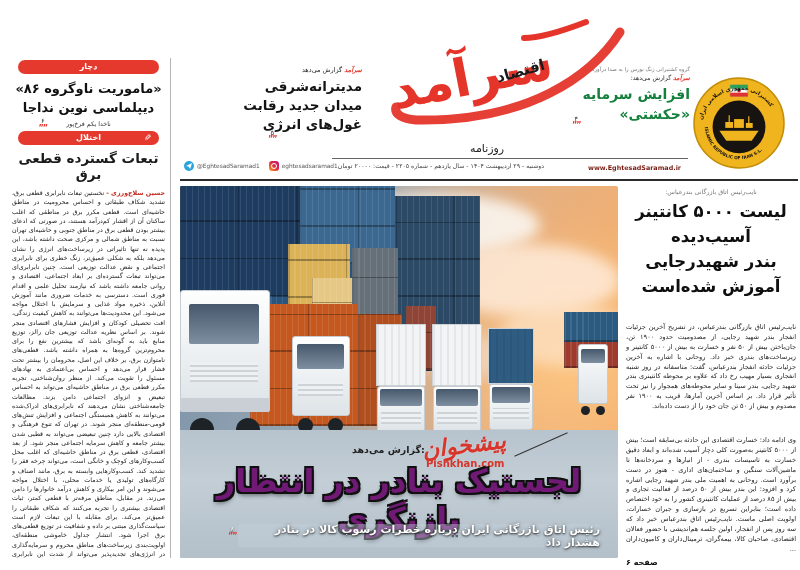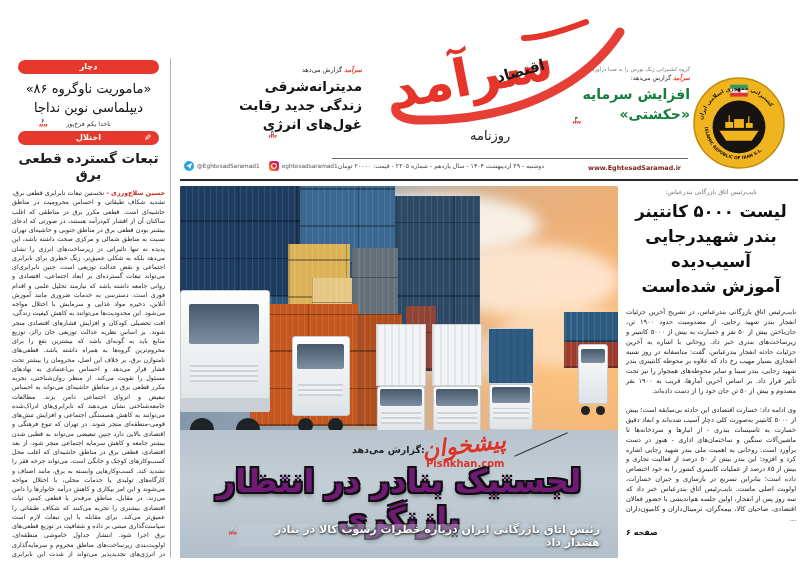--- a/index.html
+++ b/index.html
@@ -6,21 +6,21 @@
   html,body { width:800px; height:570px; background:#fff; overflow:hidden;
     font-family:"DejaVu Sans", sans-serif; }
   .page { position:relative; width:800px; height:570px; background:#fff; }
   .abs { position:absolute; }
 
   
   .left-col { left:12px; top:60px; width:153px; height:498px; overflow:hidden; direction:rtl; }
   .pill { background:#e6392e; color:#fff; border-radius:8px; font-size:8px; font-weight:bold;
     height:14px; line-height:14px; text-align:center; margin:0 6px 5px 6px; position:relative; }
   .pill .pen { position:absolute; right:7px; top:0; font-size:9px; transform:scaleX(-1); }
-  .lc-h1 { font-size:13px; font-weight:normal; color:#111; text-align:center; line-height:19px; }
+  .lc-h1 { font-size:13px; font-weight:bold; color:#111; text-align:center; line-height:19px; }
   .lc-byline { font-size:6.3px; color:#333; text-align:center; margin:3px 0 4px; position:relative; }
   .pgmark { display:inline-flex; flex-direction:column; align-items:center; line-height:1;
     vertical-align:middle; }
   .pgmark .n { font-size:6.5px; color:#222; }
   .pgmark .q { font-size:8px; color:#e6392e; font-weight:bold; letter-spacing:-1px; }
   .lc-h2 { font-size:13.5px; font-weight:bold; color:#1c1c1c; text-align:center; margin:4px 0 6px; }
   .lc-body { font-size:6.3px; line-height:1.47; text-align:justify; color:#222; }
   .red-name { color:#c2271d; font-weight:bold; }
   .v-divider { left:170px; top:58px; width:1px; height:500px; background:#b5b5b5; }
 
@@ -36,40 +36,40 @@
   .ig-ic { width:10px; height:10px; border-radius:3px;
     background:linear-gradient(45deg,#f5a623,#dc2743 55%,#bc1888); position:relative; }
   .ig-ic:before { content:""; position:absolute; inset:2px; border:1px solid #fff; border-radius:50%; }
 
   
   .masthead { left:378px; top:6px; width:250px; height:158px; }
   .mh-title { position:absolute; left:12px; top:40px; font-size:52px; font-weight:bold;
     color:#e5352b; transform:rotate(-11deg); letter-spacing:2px; }
   .mh-sub { position:absolute; left:118px; top:56px; font-size:15px; font-weight:bold;
     color:#1a1a1a; transform:rotate(-16deg); }
-  .mh-type { position:absolute; left:92px; top:122px; font-size:13px; color:#222; }
+  .mh-type { position:absolute; left:92px; top:136px; font-size:11px; color:#222; }
 
   
   .right-header { left:556px; top:66px; width:134px; direction:rtl; text-align:right; }
   .rh-kicker { font-size:5.4px; color:#777; white-space:nowrap; }
   .rh-kicker2 { font-size:6.2px; color:#222; margin:2px 0 3px; }
   .rh-line { font-size:14px; font-weight:bold; color:#15803d; line-height:20px; }
 
   
   .rule-thin { left:332px; top:158px; width:356px; height:1px; background:#666; }
   .rule-thick { left:180px; top:179px; width:618px; height:2px; background:#2b2b2b; }
   .dateline { left:336px; top:162px; width:210px; font-size:6.2px; color:#444;
     direction:rtl; text-align:center; }
   .website { left:588px; top:164px; font-size:6.4px; font-weight:bold; color:#7a1d15; }
 
   
   .right-col { left:626px; top:188px; width:170px; direction:rtl; }
   .rc-kicker { font-size:6.3px; color:#777; text-align:center; margin-bottom:4px; }
   .rc-h { font-size:16.5px; font-weight:bold; color:#0f0f0f; text-align:center; line-height:25px; }
-  .rc-body { font-size:6.6px; line-height:1.5; text-align:justify; color:#222; margin-top:9px; }
+  .rc-body { font-size:6.6px; line-height:1.5; text-align:justify; color:#222; margin-top:24px; }
   .rc-page { font-size:8px; font-weight:bold; color:#111; text-align:left; margin-top:3px; direction:ltr; }
 
   
   .photo { left:180px; top:186px; width:438px; height:372px; overflow:hidden; border-radius:2px;
     background:linear-gradient(100deg,#7e93a7 0%,#93a6b5 30%,#c9b49a 58%,#edb279 80%,#f6b express 100%),
     #9fb0bd; }
   .sky { position:absolute; inset:0;
     background:
       radial-gradient(circle at 88% 44%, rgba(255,196,120,.95), rgba(255,180,110,.45) 28%, transparent 55%),
       linear-gradient(100deg,#7e93a7 0%,#95a8b6 35%,#d9b globalizar 0%, #d8af8d 68%, #f0ad6d 100%);
@@ -140,21 +140,21 @@
     </div>
   </div>
   <div class="abs v-divider"></div>
 
   <div class="abs center-block">
     <div class="kicker-line">
       <span class="script-red">سرآمد</span>
       <span>گزارش می‌دهد</span>
     </div>
     <div class="ch-line">مدیترانه‌شرقی</div>
-    <div class="ch-line">زندگی جدید رقابت</div>
+    <div class="ch-line">میدان جدید رقابت</div>
     <div class="ch-line">غول‌های انرژی</div>
     <span class="pgmark" style="position:absolute; left:86px; bottom:-10px;">
       <span class="n">۵</span>
       <span class="q">””</span>
     </span>
   </div>
 
   <div class="abs social-bar">
     <span class="soc-item">
       <span class="tg-ic">
@@ -321,21 +321,21 @@
     </div>
     <span class="pgmark photo-pg">
       <span class="n">۸</span>
       <span class="q">””</span>
     </span>
   </div>
 
   <div class="abs right-col">
     <div class="rc-kicker">نایب‌رئیس اتاق بازرگانی بندرعباس:</div>
     <div class="rc-h">لیست ۵۰۰۰ کانتینر</div>
+    <div class="rc-h">آسیب‌دیده</div>
     <div class="rc-h">بندر شهیدرجایی</div>
-    <div class="rc-h">آسیب‌دیده</div>
     <div class="rc-h">آموزش شده‌است</div>
     <div class="rc-body">نایب‌رئیس اتاق بازرگانی بندرعباس، در تشریح آخرین جزئیات انفجار بندر شهید رجایی، از مصدومیت حدود ۱۹۰۰ تن، جان‌باختن بیش از ۵۰ نفر و خسارت به بیش از ۵۰۰۰ کانتینر و زیرساخت‌های بندری خبر داد. روحانی با اشاره به آخرین جزئیات حادثه انفجار بندرعباس، گفت: متاسفانه در روز شنبه انفجاری بسیار مهیب رخ داد که علاوه بر محوطه کانتینری بندر شهید رجایی، بندر سینا و سایر محوطه‌های همجوار را نیز تحت تأثیر قرار داد. بر اساس آخرین آمارها، قریب به ۱۹۰۰ نفر مصدوم و بیش از ۵۰ تن جان خود را از دست داده‌اند.</div>
     <div class="rc-body">وی ادامه داد: خسارت اقتصادی این حادثه بی‌سابقه است؛ بیش از ۵۰۰۰ کانتینر به‌صورت کلی دچار آسیب شده‌اند و ابعاد دقیق خسارت به تاسیسات بندری - از انبارها و سردخانه‌ها تا ماشین‌آلات سنگین و ساختمان‌های اداری - هنوز در دست برآورد است. روحانی به اهمیت ملی بندر شهید رجایی اشاره کرد و افزود: این بندر بیش از ۵۰ درصد از فعالیت تجاری و بیش از ۸۵ درصد از عملیات کانتینری کشور را به خود اختصاص داده است؛ بنابراین تسریع در بازسازی و جبران خسارات، اولویت اصلی ماست. نایب‌رئیس اتاق بندرعباس خبر داد که سه روز پس از انفجار، اولین جلسه هم‌اندیشی با حضور فعالان اقتصادی، صاحبان کالا، بیمه‌گران، ترمینال‌داران و کامیون‌داران ...</div>
     <div class="rc-page">صفحه ۶</div>
   </div>
 
 </div>
 
 </body></html>

